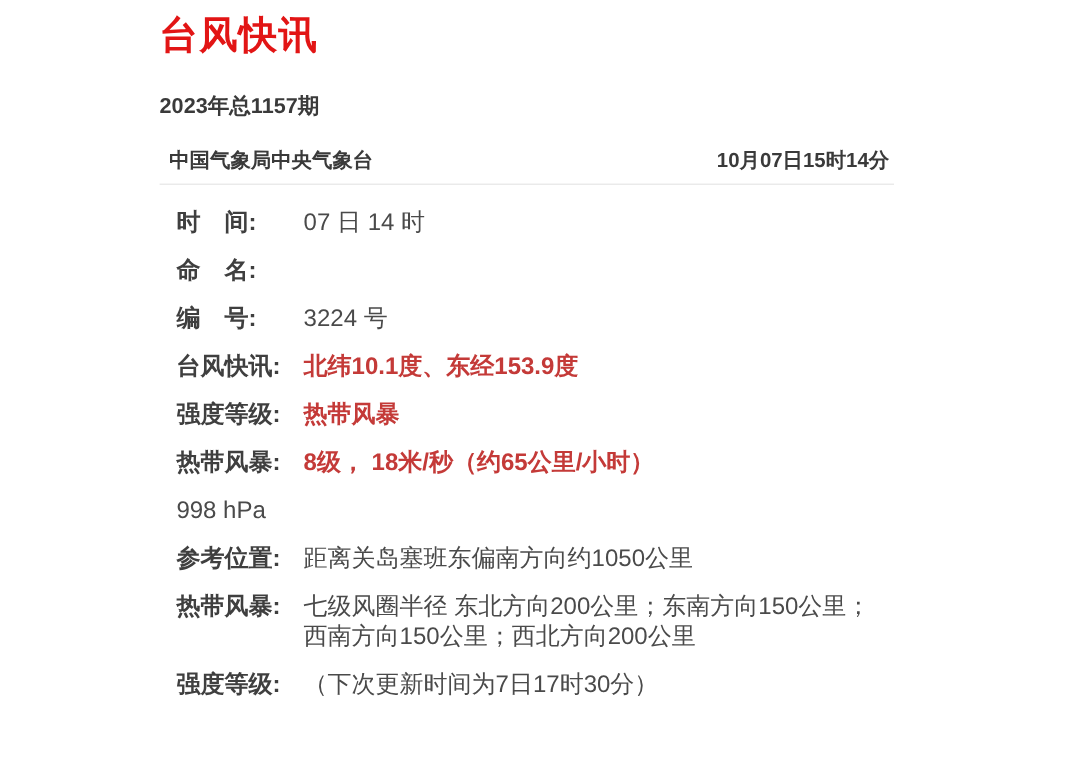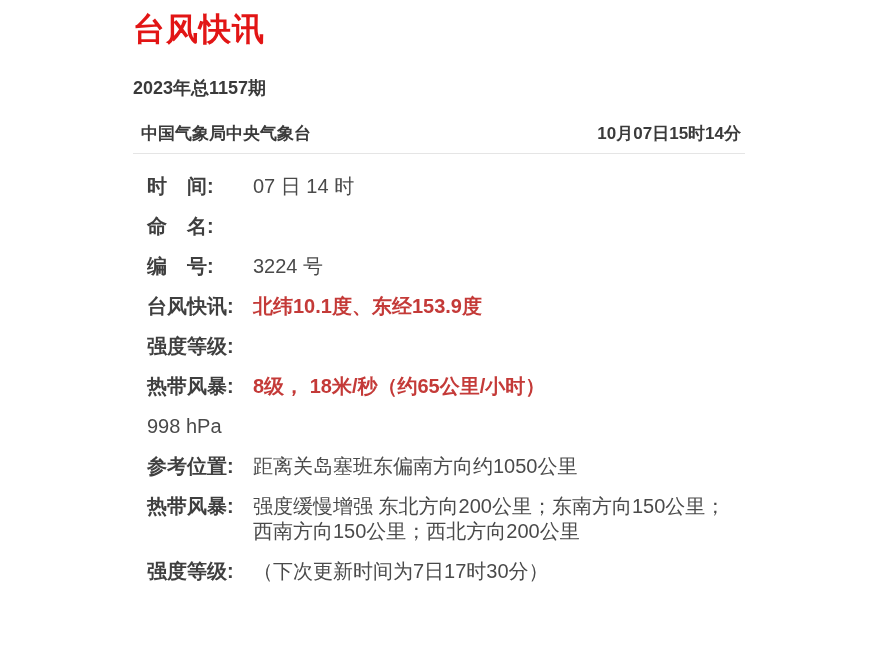--- a/index.html
+++ b/index.html
@@ -110,39 +110,40 @@
       <span class="value">3224 号</span>
     </div>
 
     <div class="row hl">
       <span class="label">台风快讯:</span>
       <span class="value">北纬10.1度、东经153.9度</span>
     </div>
 
     <div class="row hl">
       <span class="label">强度等级:</span>
+      <span class="value">热带风暴</span>
     </div>
 
     <div class="row hl">
       <span class="label">热带风暴:</span>
       <span class="value">8级， 18米/秒（约65公里/小时）</span>
     </div>
 
     <div class="row">
       <span class="value">998 hPa</span>
     </div>
 
     <div class="row">
       <span class="label">参考位置:</span>
       <span class="value">距离关岛塞班东偏南方向约1050公里</span>
     </div>
 
     <div class="row">
       <span class="label">热带风暴:</span>
-      <span class="value">强度缓慢增强 东北方向200公里；东南方向150公里；西南方向150公里；西北方向200公里</span>
+      <span class="value">七级风圈半径 东北方向200公里；东南方向150公里；西南方向150公里；西北方向200公里</span>
     </div>
 
     <div class="row">
       <span class="label">强度等级:</span>
       <span class="value">
         <div>（下次更新时间为7日17时30分）</div>
       </span>
     </div>
 
   </div>

